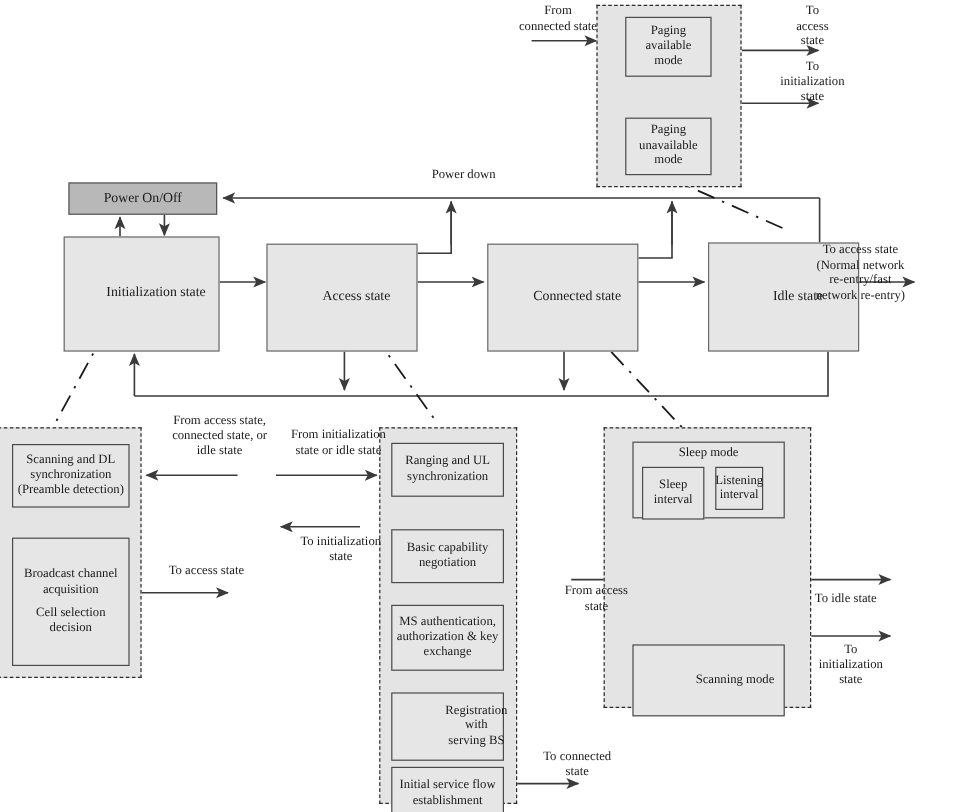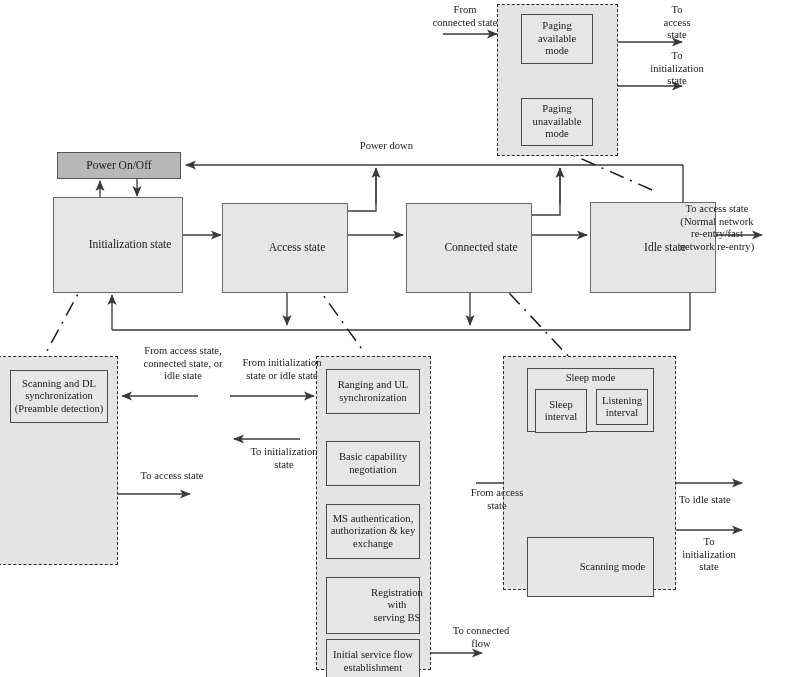--- a/index.html
+++ b/index.html
@@ -148,20 +148,26 @@
 (Normal network
 re-entry/fast
 network re-entry)</div>
 
   <div class="group" style="left:-2px;top:356px;width:120px;height:209px;"></div>
   <div class="box inner" style="left:10px;top:370px;width:98px;height:53px;">
     <span class="boxtext">Scanning and DL
 synchronization
 (Preamble detection)</span>
   </div>
+  <div class="box inner stack" style="left:10px;top:448px;width:98px;height:107px;">
+    <span class="boxtext">Broadcast channel
+acquisition</span>
+    <span class="boxtext">Cell selection
+decision</span>
+  </div>
   <div class="lbl" style="left:124px;top:345px;width:118px;">From access state,
 connected state, or
 idle state</div>
   <div class="lbl" style="left:124px;top:470px;width:96px;">To access state</div>
 
   <div class="group" style="left:316px;top:356px;width:115px;height:314px;"></div>
   <div class="box inner" style="left:326px;top:369px;width:94px;height:45px;">
     <span class="boxtext">Ranging and UL
 synchronization</span>
   </div>
@@ -180,32 +186,32 @@
   </div>
   <div class="box inner" style="left:326px;top:639px;width:94px;height:45px;">
     <span class="boxtext">Initial service flow
 establishment</span>
   </div>
   <div class="lbl" style="left:225px;top:357px;width:114px;">From initialization
 state or idle state</div>
   <div class="lbl" style="left:232px;top:446px;width:104px;">To initialization
 state</div>
   <div class="lbl" style="left:432px;top:625px;width:98px;">To connected
-flow</div>
+state</div>
 
   <div class="group" style="left:503px;top:356px;width:173px;height:234px;"></div>
 
   <div class="box inner" style="left:527px;top:368px;width:127px;height:64px;display:block;">
     <span class="sleeptitle">Sleep mode</span>
   </div>
   <div class="box inner2" style="left:535px;top:389px;width:52px;height:44px;">
     <span class="boxtext">Sleep
 interval</span>
   </div>
-  <div class="box inner2" style="left:596px;top:389px;width:52px;height:36px;">
+  <div class="box inner2" style="left:596px;top:389px;width:40px;height:36px;">
     <span class="boxtext">Listening
 interval</span>
   </div>
 
 
   <div class="box inner" style="left:527px;top:537px;width:127px;height:60px;padding-left:44px;">
     <span class="boxtext">Scanning mode</span>
   </div>
 
   <div class="lbl" style="left:457px;top:487px;width:80px;">From access

